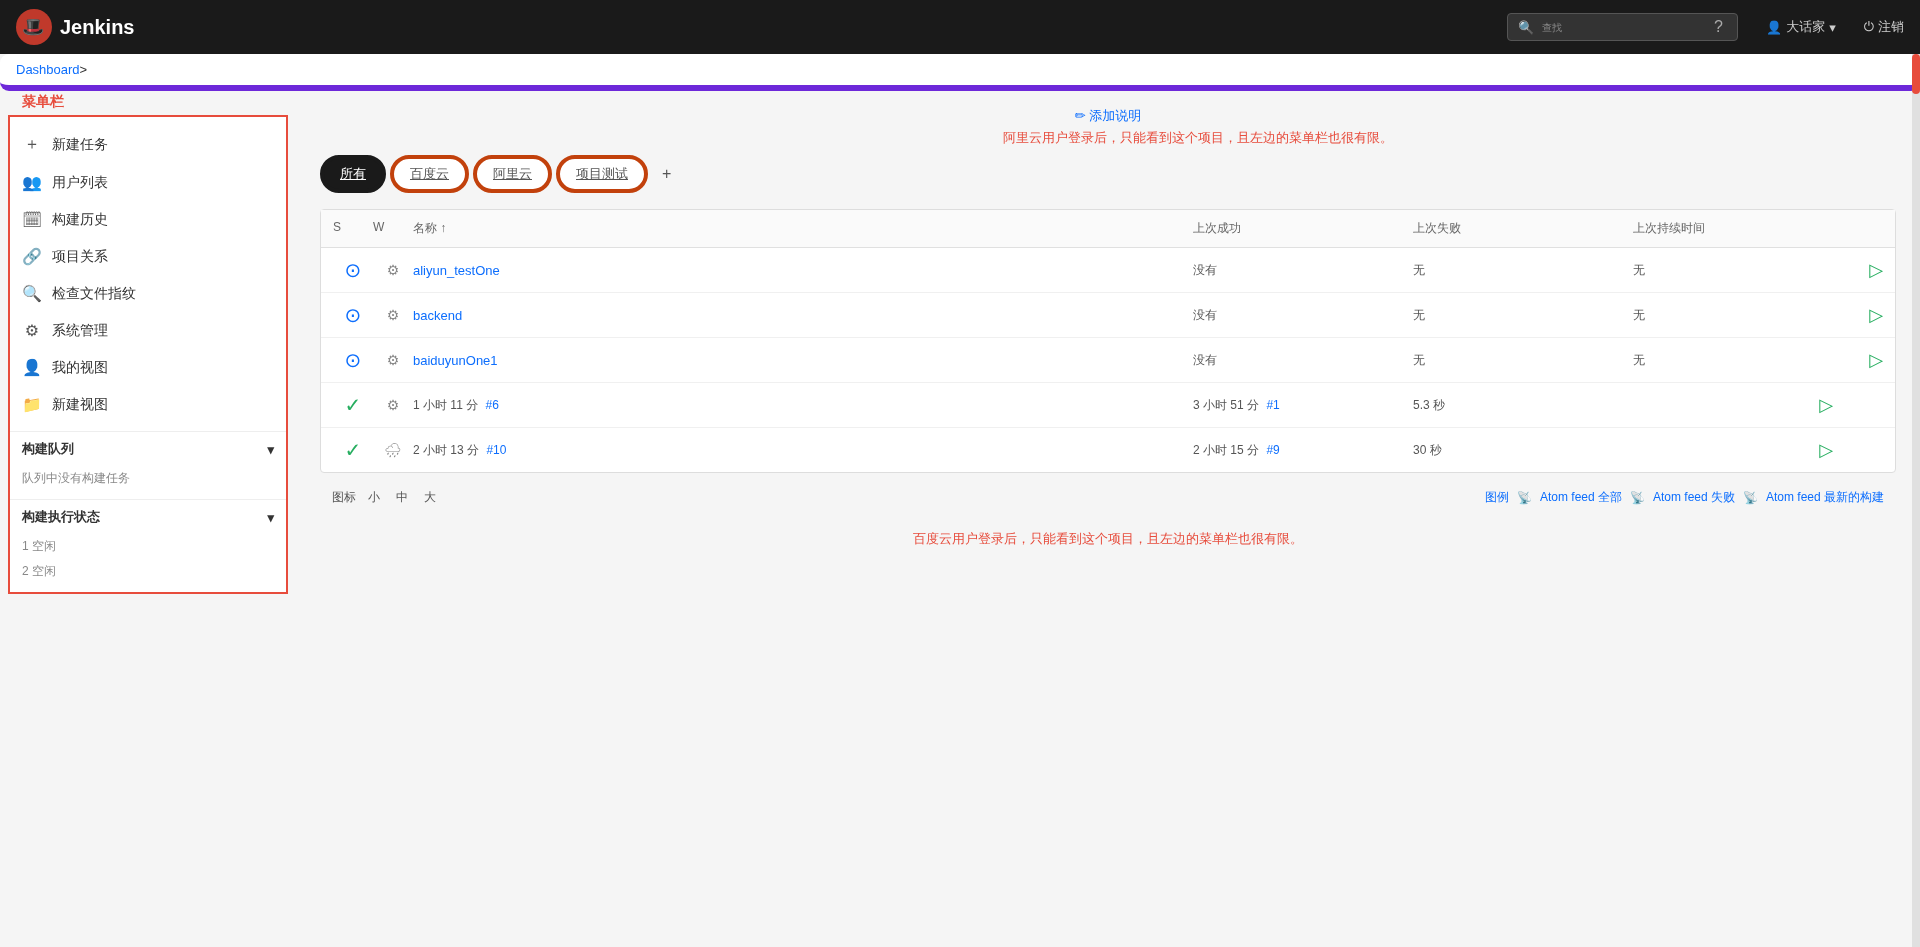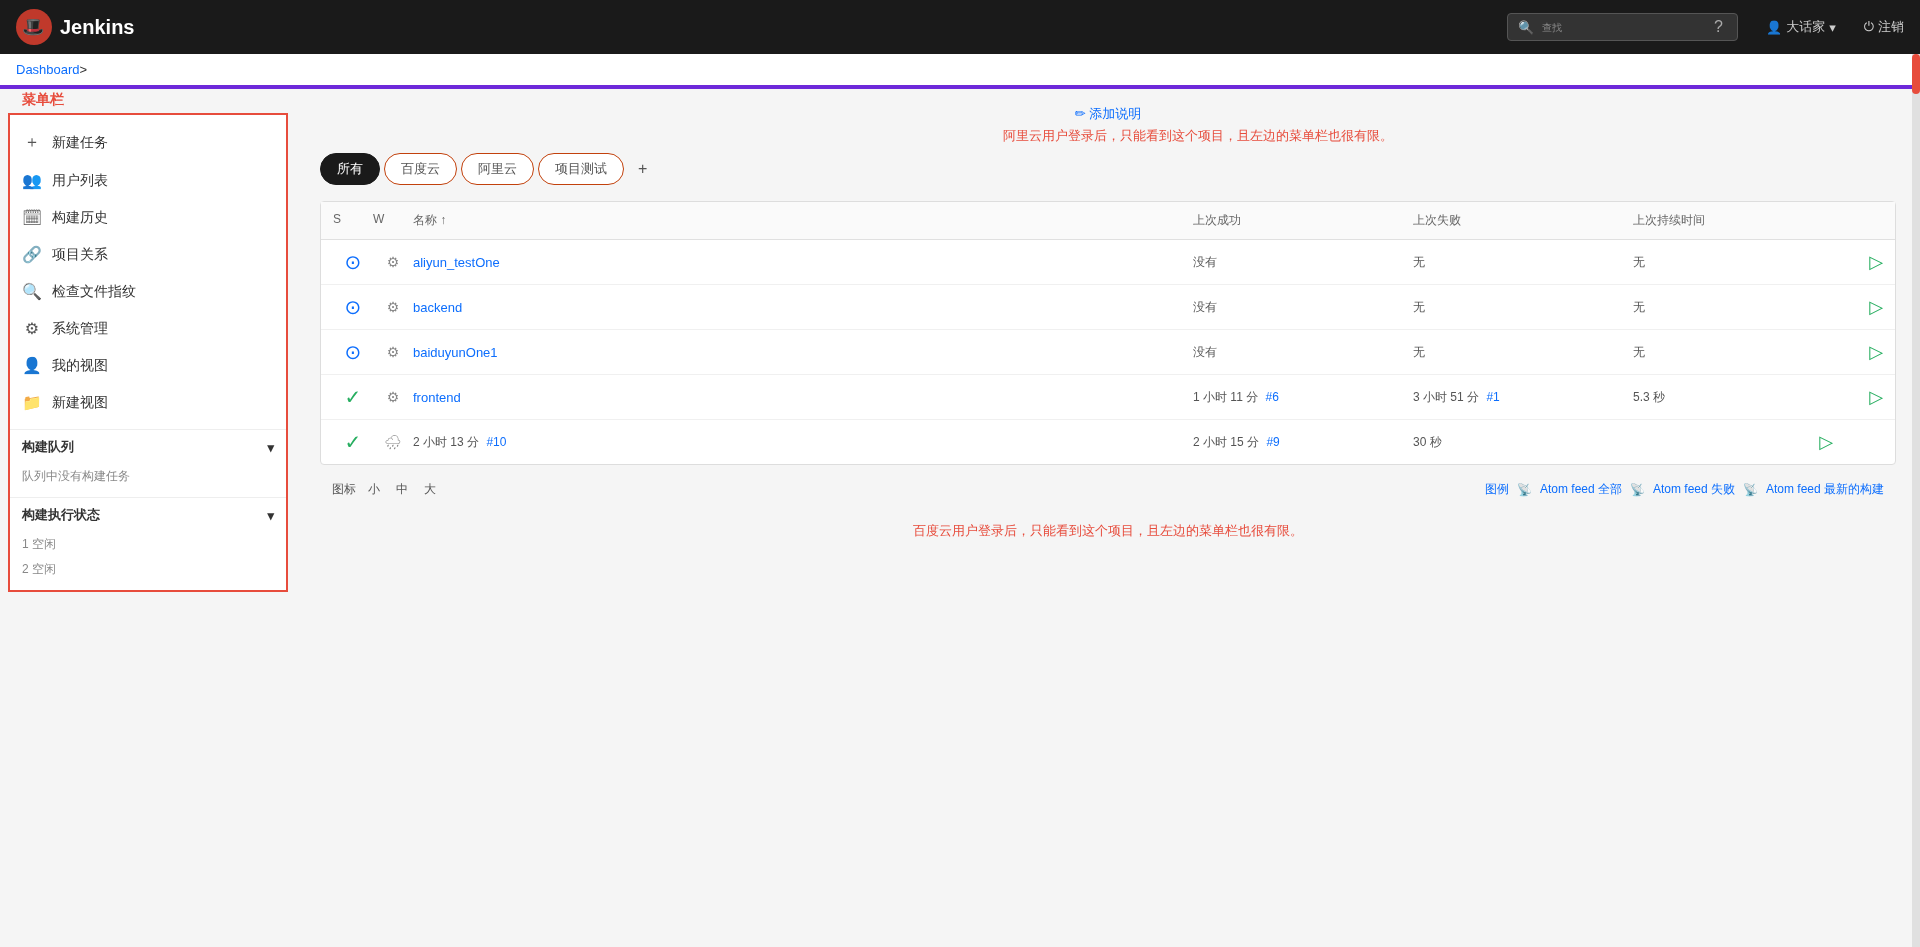--- a/index.html
+++ b/index.html
@@ -23,22 +23,22 @@
     .header-search input {
       background: transparent; border: none; color: #ccc; outline: none; font-size: 10px; width: 160px;
     }
     .header-search input::placeholder { color: #888; }
     .header-help { color: #aaa; font-size: 16px; cursor: pointer; margin: 0 4px; }
     .header-user { display: flex; align-items: center; gap: 4px; color: #ccc; cursor: pointer; margin-left: 12px; }
     .header-logout { display: flex; align-items: center; gap: 4px; color: #ccc; cursor: pointer; margin-left: 12px; }
 
     
     .breadcrumb {
-      background: #fff; padding: 8px 16px; border-bottom: 4px solid #6d28d9;
-      display: flex; align-items: center; gap: 0; font-size: 13px;
+      background: #fff; padding: 8px 16px; border-bottom: 6px solid #6d28d9;
+      display: flex; align-items: center; gap: 0; font-size: 13px; border-radius: 9px;
     }
     .breadcrumb a { color: #0d6efd; text-decoration: none; }
 
     
     .layout { display: flex; min-height: calc(100vh - 54px - 33px); }
 
     
     .sidebar {
       width: 280px; background: #fff; border-right: 2px solid #e74c3c;
       border-top: 2px solid #e74c3c; border-left: 2px solid #e74c3c; border-bottom: 2px solid #e74c3c;
@@ -60,22 +60,22 @@
       cursor: pointer; font-size: 13px; font-weight: 600; color: #333;
     }
     .sidebar-section-content { padding: 4px 12px; font-size: 12px; color: #888; }
 
     
     .main { flex: 1; padding: 16px 24px; background: #f5f5f5; }
 
     
     .tabs { display: flex; gap: 4px; margin-bottom: 16px; align-items: center; }
     .tab {
-      padding: 6px 16px; border: 1px solid #c2410c; border-radius: 20px;
-      cursor: pointer; font-size: 13px; background: #fff; color: #555;
+      padding: 6px 16px; border: 4px solid #c2410c; border-radius: 20px;
+      cursor: pointer; font-size: 13px; background: #fff; color: #555; text-decoration: underline;
     }
     .tab.active { background: #1a1a1a; color: #fff; border-color: #1a1a1a; }
     .tab-add { padding: 4px 10px; cursor: pointer; color: #555; font-size: 16px; background: none; border: none; }
 
     
     .table-container { background: #fff; border: 1px solid #ddd; border-radius: 4px; }
     .table-header {
       display: grid; grid-template-columns: 40px 40px 1fr 220px 220px 200px 50px;
       padding: 10px 12px; border-bottom: 1px solid #e0e0e0;
       font-size: 12px; color: #666; font-weight: 500; background: #fafafa;
@@ -294,21 +294,20 @@
           </div>
       </div>
 
       <div class="table-row">
         <div class="col-s">
             <span style="color:#27ae60; font-size:20px;">✓</span>
           </div>
         <div class="col-w">
             <span style="color:#888; font-size:14px;">⚙</span>
           </div>
-        <div class="col-name">frontend</div>
         <div class="col-success">
           <span>1 小时 11 分</span>
           <a href="#" class="link-blue" style="margin-left:4px;">#6</a>
         </div>
         <div class="col-fail">
           <span>3 小时 51 分</span>
           <a href="#" class="link-blue" style="margin-left:4px;">#1</a>
         </div>
         <div class="col-duration">5.3 秒</div>
         <div class="col-action">

